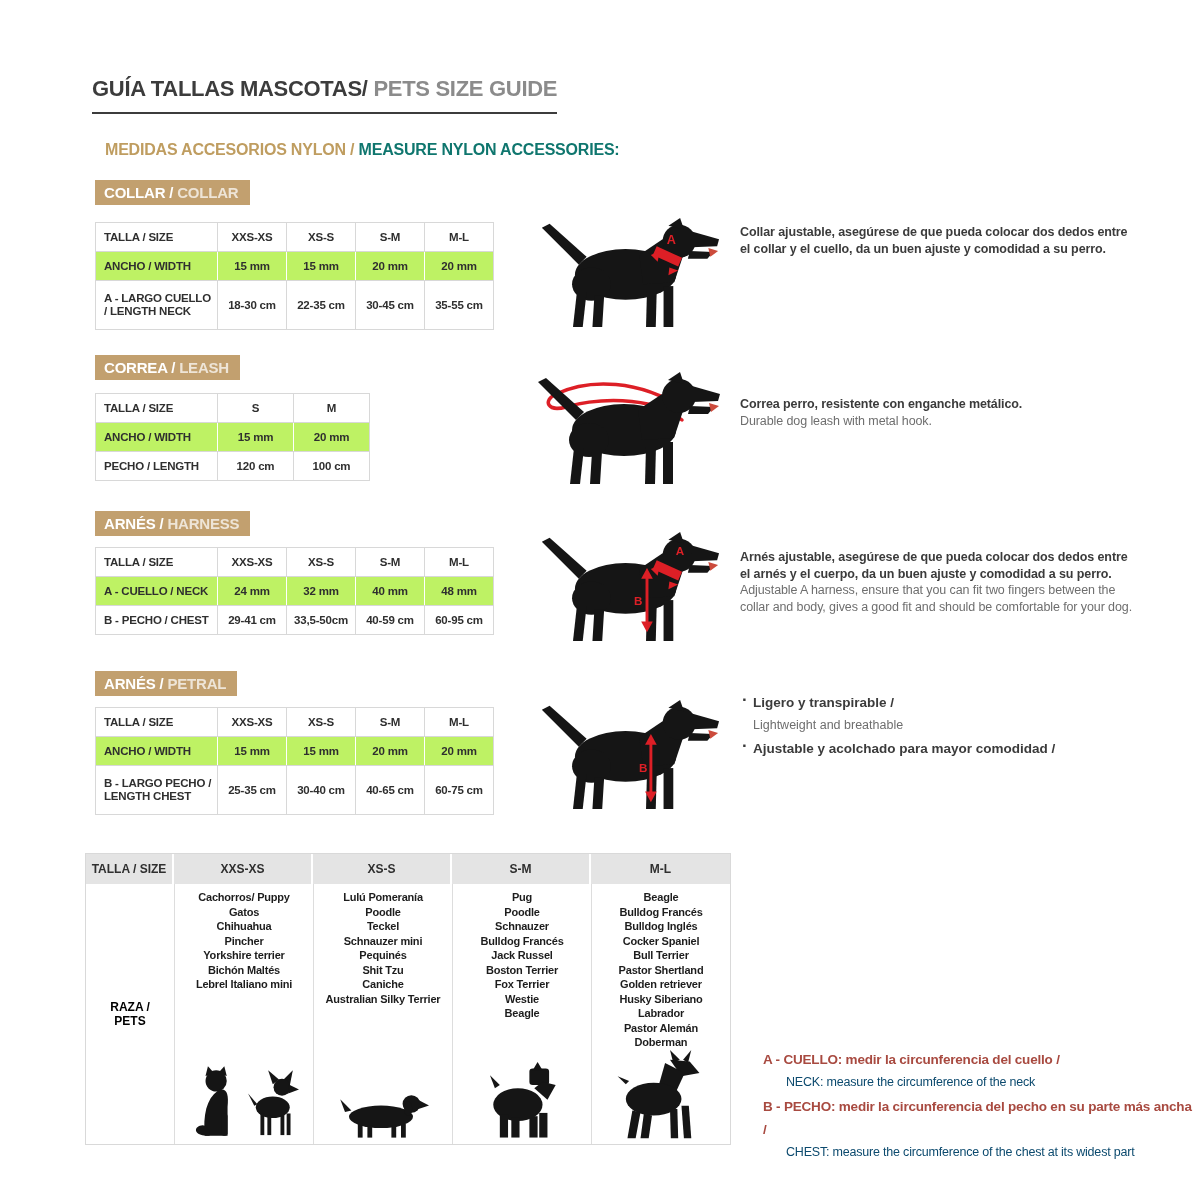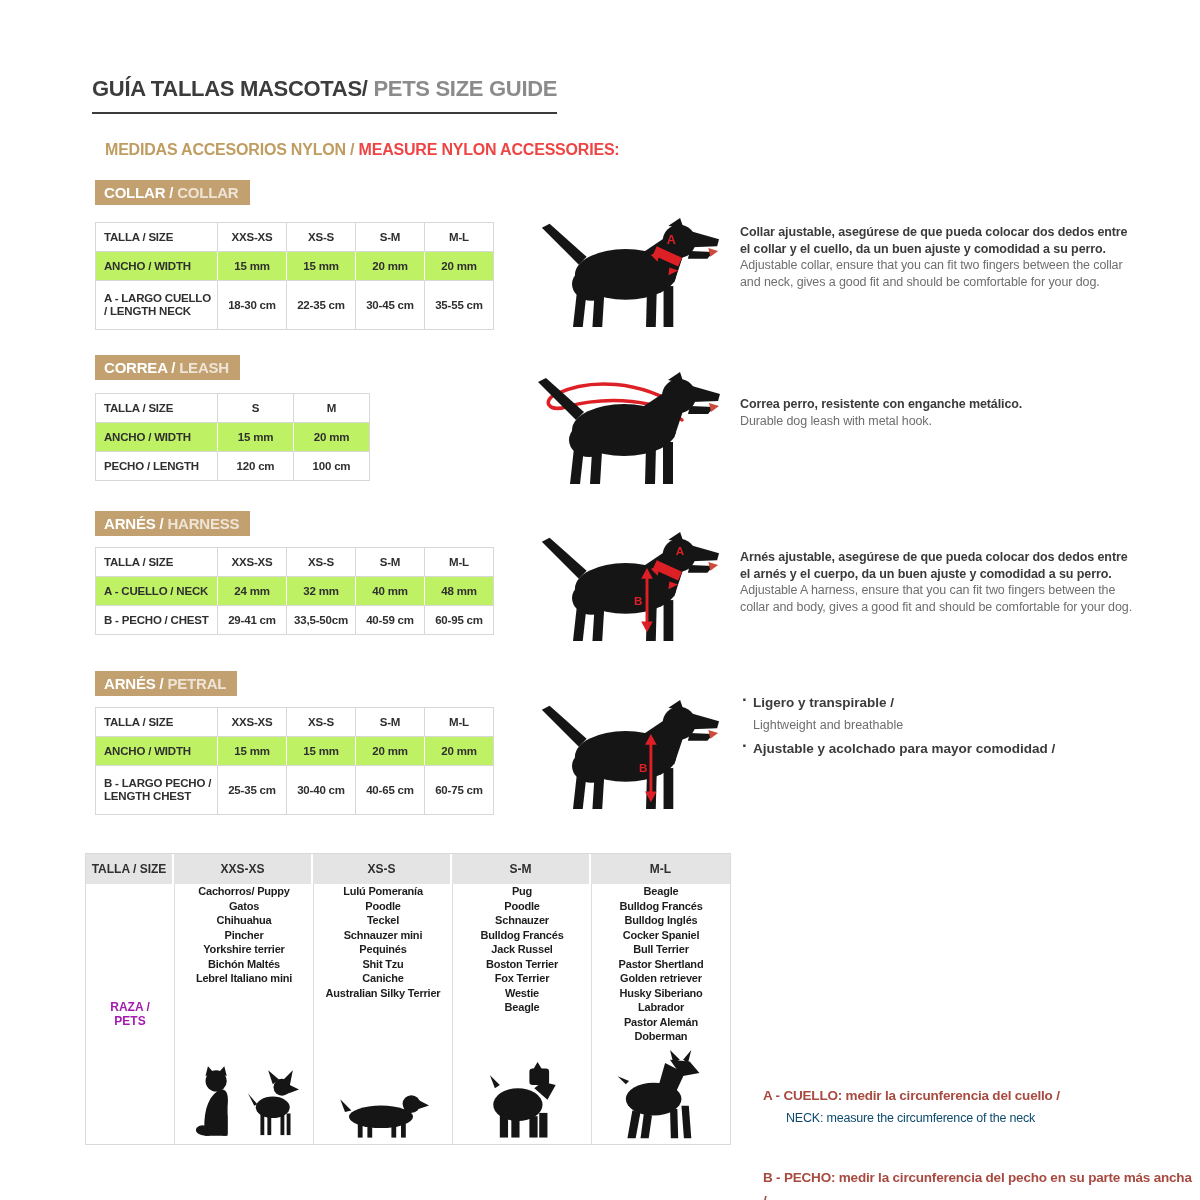--- a/index.html
+++ b/index.html
@@ -6,21 +6,21 @@
   #page{position:relative;width:1200px;height:1200px;background:#fff;overflow:hidden;
         font-family:"Liberation Sans", sans-serif;color:#2f2f2f;}
 
   
   .title{position:absolute;left:92px;top:76px;font-size:22px;font-weight:bold;letter-spacing:-0.3px;
          border-bottom:2px solid #3c3c3c;padding-bottom:10px;}
   .title .es{color:#3c3c3c;}
   .title .en{color:#8b8b8b;}
   .subtitle{position:absolute;left:95px;top:141px;font-size:16px;font-weight:bold;letter-spacing:-0.2px;}
   .subtitle .es{color:#bf9d60;margin-left:10px;}
-  .subtitle .en{color:#ef4444;text-align:right;}
+  .subtitle .en{color:#0f766e;text-align:right;}
 
   
   .badge{position:absolute;background:#c2a06f;color:#fff;font-weight:bold;font-size:15px;
          padding:4px 11px 4px 9px;letter-spacing:-0.2px;}
   .badge .en{color:rgba(255,255,255,0.72);}
 
   
   .sz{position:absolute;border-collapse:collapse;table-layout:fixed;font-size:11.5px;font-weight:bold;
       color:#2f2f2f;letter-spacing:-0.2px;background:#fff;}
   .sz td{border:1px solid #d8d8d8;text-align:center;padding:2px 2px;height:24px;}
@@ -48,30 +48,30 @@
   
   .bt{position:absolute;left:85px;top:853px;width:646px;border:1px solid #d9d9d9;background:#fff;box-sizing:border-box;}
   .bt-head{display:flex;height:30px;background:#fff;}
   .bt-head .c{background:#e4e4e4;display:flex;align-items:center;justify-content:center;
               font-weight:bold;font-size:12px;color:#2f2f2f;border-right:2px solid #fff;box-sizing:border-box;}
   .bt-head .c0{width:88px;}
   .bt-head .cN{width:139px;}
   .bt-head .c:last-child{border-right:none;}
   .bt-body{display:flex;height:260px;}
   .bt-label{width:88px;display:flex;flex-direction:column;justify-content:center;align-items:center;
-            font-weight:bold;font-size:12px;color:#a21caf;box-sizing:border-box;}
+            font-weight:bold;font-size:12px;color:#000000;box-sizing:border-box;}
   .bt-col{width:139px;border-left:1px solid #ddd;display:flex;flex-direction:column;align-items:center;
-          position:relative;box-sizing:border-box;}
+          padding-top:6px;position:relative;box-sizing:border-box;}
   .bt-list{font-size:11px;font-weight:bold;line-height:14.5px;text-align:center;color:#1d1d1d;letter-spacing:-0.2px;}
   .bt-pets{position:absolute;bottom:4px;left:0;width:100%;display:flex;align-items:flex-end;justify-content:center;gap:6px;}
 
   
   .notes{position:absolute;left:763px;top:1048px;width:430px;}
   .note{margin-bottom:1px;}
-  .note .nb{color:#a84a40;font-weight:bold;font-size:13.5px;line-height:23px;letter-spacing:-0.2px;margin-top:36px;}
+  .note .nb{color:#a84a40;font-weight:bold;font-size:13.5px;line-height:23px;letter-spacing:-0.2px;}
   .note .nr{color:#0c4a6e;font-size:12.5px;line-height:23px;padding-left:23px;letter-spacing:-0.2px;}
 
   svg text{font-family:"Liberation Sans", sans-serif;}
 </style>
 </head>
 <body>
 
 <div id="page">
 
   <svg width="0" height="0" style="position:absolute" aria-hidden="true">
@@ -142,21 +142,20 @@
     <svg width="185" height="117" viewBox="0 0 190 120">
       <use href="#dog-sil"></use>
       <polygon points="124,35 150,47 146,56 120,44" fill="#dd1f26"></polygon>
       <polygon points="118,44 127,40 125,51" fill="#dd1f26"></polygon>
       <polygon points="137,57 146,60 136,65" fill="#dd1f26"></polygon>
       <text x="139" y="33" text-anchor="middle" font-size="13" font-weight="bold" fill="#dd1f26">A</text>
     </svg>
   </div>
   <div class="desc" style="left:740px;top:224px">
     <span class="es">Collar ajustable, asegúrese de que pueda colocar dos dedos entre el collar y el cuello, da un buen ajuste y comodidad a su perro.</span><br>
-    <span class="en">Adjustable collar, ensure that you can fit two fingers between the collar and neck, gives a good fit and should be comfortable for your dog.</span>
   </div>
 
   <div class="badge" style="left:95px;top:355px">
     <span class="es">CORREA /</span><span class="en"> LEASH</span>
   </div>
   <table class="sz" style="left:95px;top:393px">
     <colgroup>
         <col style="width:122px">
         <col style="width:76px">
         <col style="width:76px">

